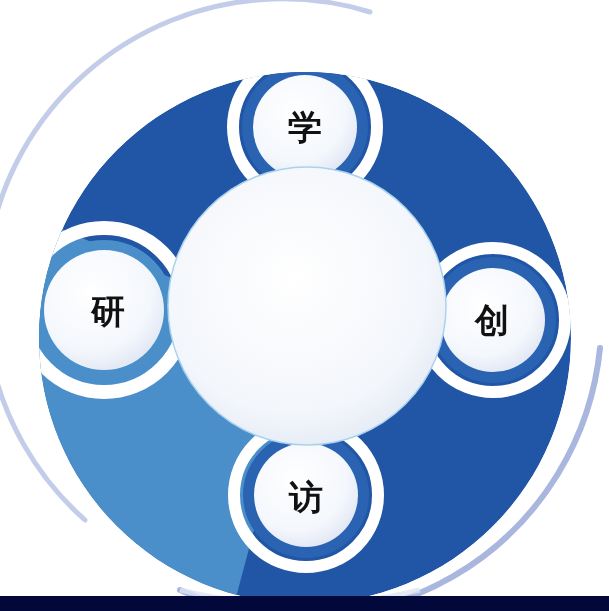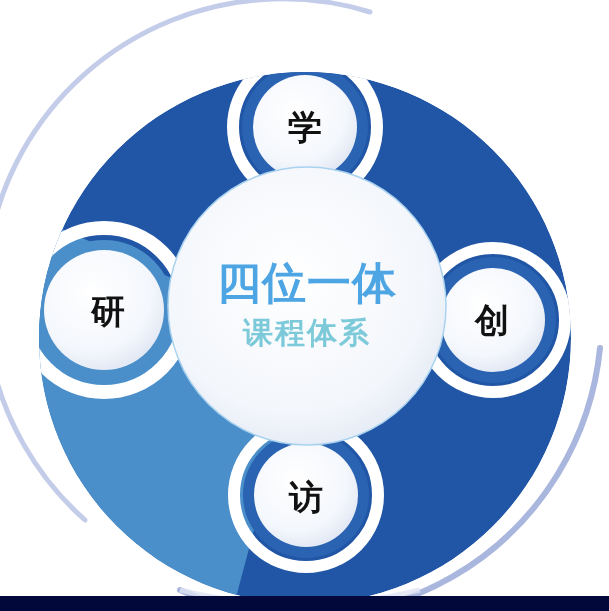--- a/index.html
+++ b/index.html
@@ -57,22 +57,20 @@
     </g>
 
     <circle cx="305" cy="127" r="52" fill="url(#whiteBall)"></circle>
     <circle cx="104" cy="310" r="60" fill="url(#whiteBall)"></circle>
     <circle cx="493" cy="320" r="52" fill="url(#whiteBall)"></circle>
     <circle cx="306" cy="495" r="52" fill="url(#whiteBall)"></circle>
 
     <circle cx="307" cy="306" r="139" fill="url(#centerBall)" stroke="#a9d2ef" stroke-width="1.5"></circle>
   </svg>
 
-  <div class="center-title">四位一体</div>
-  <div class="center-sub">课程体系</div>
 
   <div class="node-label" style="left:305px; top:127px;">学</div>
   <div class="node-label" style="left:492px; top:320px;">创</div>
   <div class="node-label" style="left:306px; top:497px;">访</div>
   <div class="node-label" style="left:108px; top:311px;">研</div>
 
   <div class="bottom-bar"></div>
 </div>
 
 </body></html>

